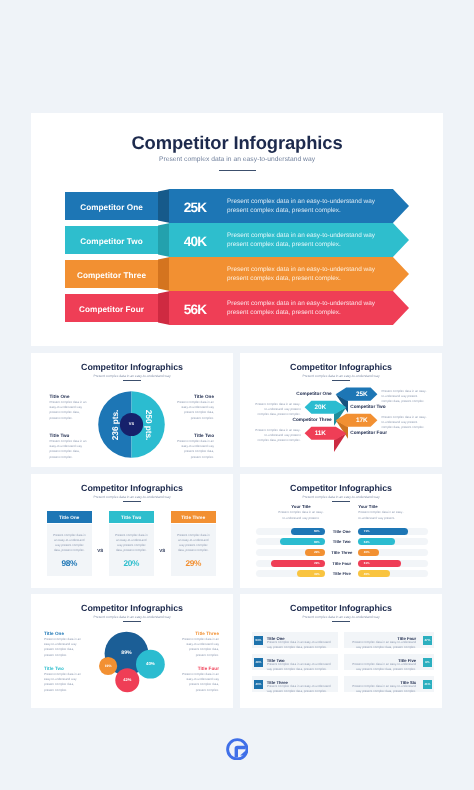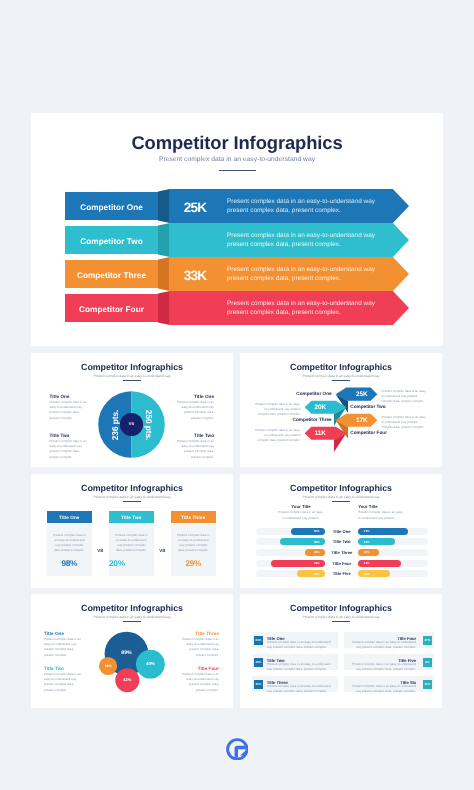--- a/index.html
+++ b/index.html
@@ -79,41 +79,42 @@
         <div class="desc" style="color:#dbeaf5">
           <span>Present complex data in an easy-to-understand way</span>
           <span>present complex data, present complex.</span>
         </div>
       </div>
       <div class="bar" style="top: 110px;">
         <div class="labbox" style="background:#2ebecd;"></div>
         <div class="fold" style="background:#23a1ad;clip-path:polygon(0 2.6px,100% 0,100% 34px,0 31.4px);"></div>
         <div class="body" style="background:#2ebecd;clip-path:polygon(0 0,93.3% 0,100% 50%,93.3% 100%,0 100%);"></div>
         <div class="lab">Competitor Two</div>
+        <div class="val">40K</div>
         <div class="desc" style="color:#e2f7fa">
           <span>Present complex data in an easy-to-understand way</span>
           <span>present complex data, present complex.</span>
         </div>
       </div>
       <div class="bar" style="top: 144px;">
         <div class="labbox" style="background:#f29032;"></div>
         <div class="fold" style="background:#d4741f;clip-path:polygon(0 2.6px,100% 0,100% 34px,0 31.4px);"></div>
         <div class="body" style="background:#f29032;clip-path:polygon(0 0,93.3% 0,100% 50%,93.3% 100%,0 100%);"></div>
         <div class="lab">Competitor Three</div>
-        <div class="val">33K</div>
         <div class="desc" style="color:#fdeedd">
           <span>Present complex data in an easy-to-understand way</span>
           <span>present complex data, present complex.</span>
         </div>
       </div>
       <div class="bar" style="top: 178px;">
         <div class="labbox" style="background:#ef3e56;"></div>
         <div class="fold" style="background:#cf2a41;clip-path:polygon(0 2.6px,100% 0,100% 34px,0 31.4px);"></div>
         <div class="body" style="background:#ef3e56;clip-path:polygon(0 0,93.3% 0,100% 50%,93.3% 100%,0 100%);"></div>
         <div class="lab">Competitor Four</div>
+        <div class="val">56K</div>
         <div class="desc" style="color:#fde3e7">
           <span>Present complex data in an easy-to-understand way</span>
           <span>present complex data, present complex.</span>
         </div>
       </div>
     </div>
 
   <div class="mini" id="m1">
       <div class="mt">Competitor Infographics</div>
       <div class="ms">Present complex data in an easy-to-understand way</div>
@@ -173,21 +174,21 @@
       <div class="ms">Present complex data in an easy-to-understand way</div>
       <div class="mr"></div>
       <div style="position:absolute;left:16px;top:49.5px;width:44.6px;height:52.2px;background:#f2f5f8;"></div>
       <div style="position:absolute;left:16px;top:37.2px;width:44.6px;height:12.3px;background:#1d76b5;display:flex;align-items:center;justify-content:center;color:#fff;font-weight:bold;font-size:4.6px;letter-spacing:0.1px;">Title One</div>
       <div class="blurb" style="left:21px;top:58.5px;width:34.6px;text-align:center;">Present complex data in an easy-to-understand way present complex data, present complex.</div>
       <div style="position:absolute;left:16px;top:84px;width:44.6px;text-align:center;color:#1d76b5;font-weight:bold;font-size:8.3px;letter-spacing:-0.3px;">98%</div>
       <div style="position:absolute;left:60.6px;top:73.5px;width:17.4px;text-align:center;color:#1d2a4d;font-weight:bold;font-size:4.5px;">VS</div>
       <div style="position:absolute;left:78px;top:49.5px;width:44.6px;height:52.2px;background:#f2f5f8;"></div>
       <div style="position:absolute;left:78px;top:37.2px;width:44.6px;height:12.3px;background:#2ebecd;display:flex;align-items:center;justify-content:center;color:#fff;font-weight:bold;font-size:4.6px;letter-spacing:0.1px;">Title Two</div>
       <div class="blurb" style="left:83px;top:58.5px;width:34.6px;text-align:center;">Present complex data in an easy-to-understand way present complex data, present complex.</div>
-      <div style="position:absolute;left:78px;top:84px;width:44.6px;text-align:left;color:#2ebecd;font-weight:bold;font-size:8.3px;letter-spacing:-0.3px;">20%</div>
+      <div style="position:absolute;left:78px;top:84px;width:44.6px;text-align:center;color:#2ebecd;font-weight:bold;font-size:8.3px;letter-spacing:-0.3px;">20%</div>
       <div style="position:absolute;left:122.6px;top:73.5px;width:17.4px;text-align:center;color:#1d2a4d;font-weight:bold;font-size:4.5px;">VS</div>
       <div style="position:absolute;left:140px;top:49.5px;width:44.6px;height:52.2px;background:#f2f5f8;"></div>
       <div style="position:absolute;left:140px;top:37.2px;width:44.6px;height:12.3px;background:#f29032;display:flex;align-items:center;justify-content:center;color:#fff;font-weight:bold;font-size:4.6px;letter-spacing:0.1px;">Title Three</div>
       <div class="blurb" style="left:145px;top:58.5px;width:34.6px;text-align:center;">Present complex data in an easy-to-understand way present complex data, present complex.</div>
       <div style="position:absolute;left:140px;top:84px;width:44.6px;text-align:center;color:#f29032;font-weight:bold;font-size:8.3px;letter-spacing:-0.3px;">29%</div>
     </div>
   <div class="mini" id="m4">
       <div class="mt">Competitor Infographics</div>
       <div class="ms">Present complex data in an easy-to-understand way</div>
       <div class="mr"></div>

